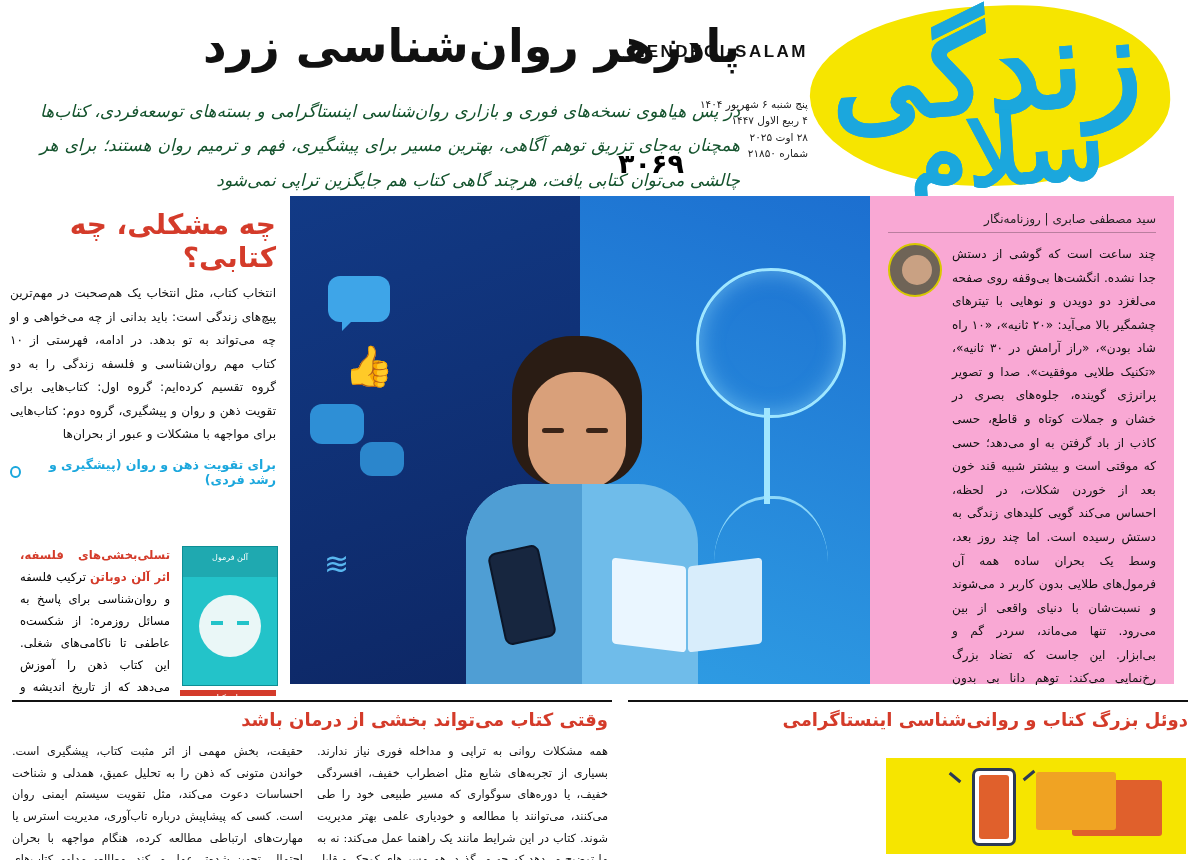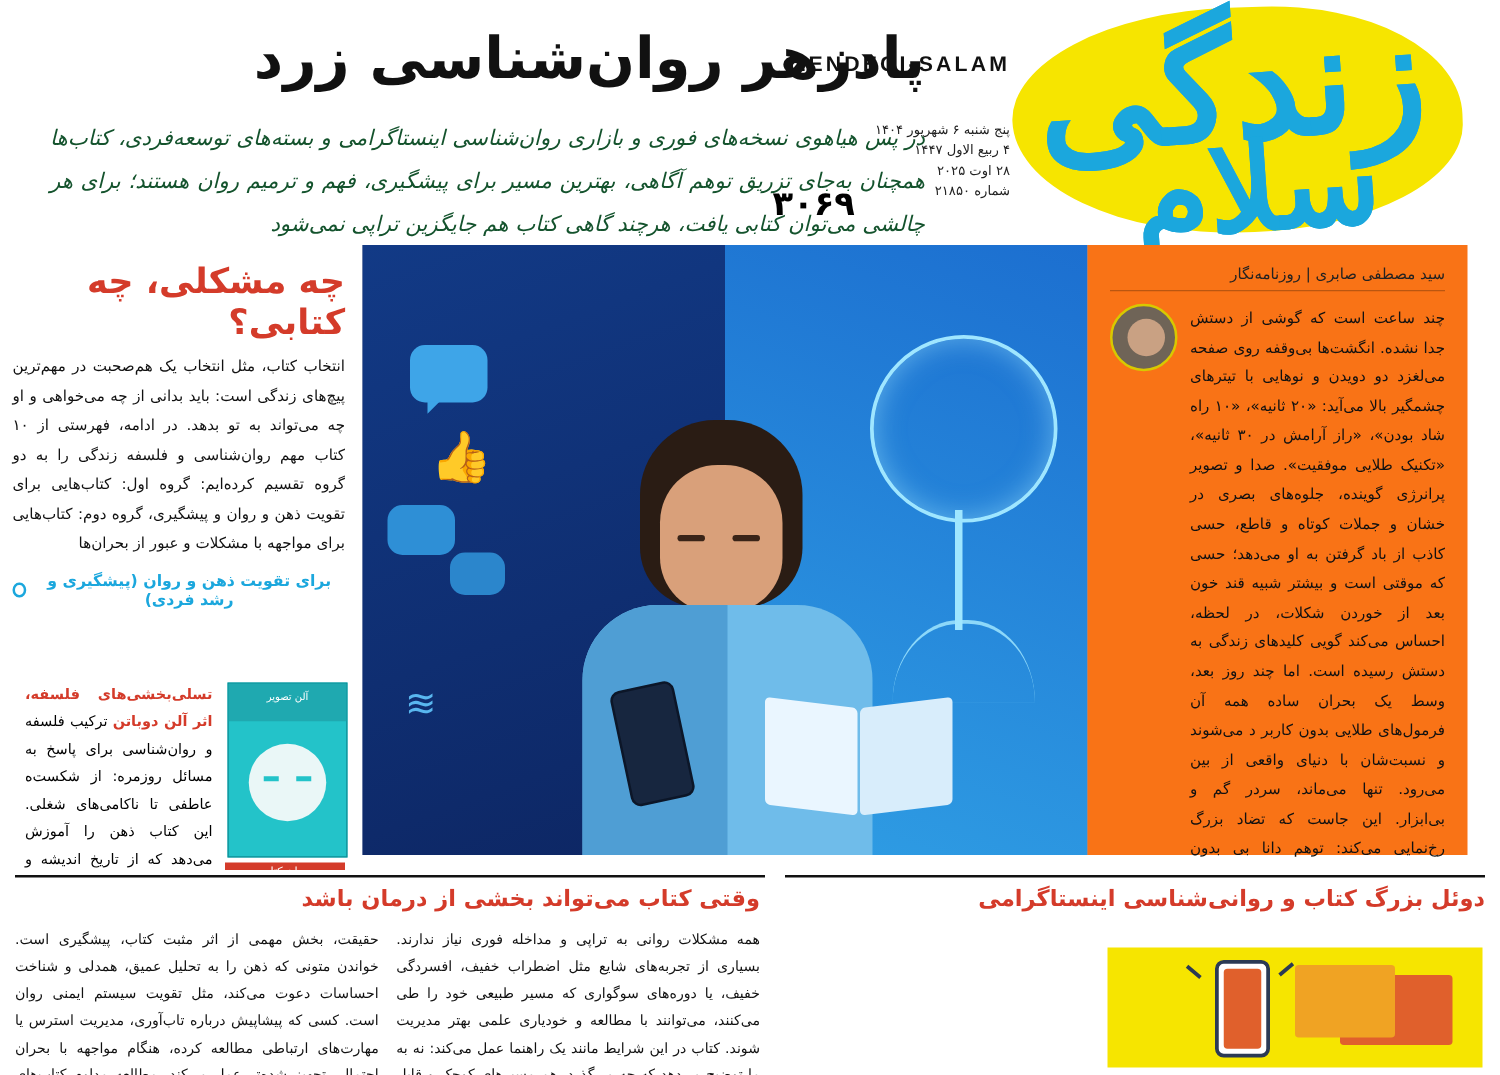--- a/index.html
+++ b/index.html
@@ -79,31 +79,31 @@
   .phone { position:absolute; left:206px; top:352px; width:52px; height:94px; background:#17263f; border-radius:8px; transform:rotate(-12deg); border:2px solid #0c1628; }
   .book { position:absolute; left:322px; top:366px; width:150px; height:86px; }
   .book .pg { position:absolute; top:0; width:74px; height:86px; background:#eaf6ff; border-radius:4px; }
   .book .pg.l { left:0; transform:skewY(7deg); }
   .book .pg.r { left:76px; transform:skewY(-7deg); background:#d8edfb; }
   .tree { position:absolute; left:396px; top:72px; width:170px; height:300px; }
   .tree-canopy { position:absolute; left:10px; top:0; width:150px; height:150px; border:3px solid #9fe6ff; border-radius:50%; box-shadow: inset 0 0 22px rgba(159,230,255,.5); }
   .tree-trunk { position:absolute; left:78px; top:140px; width:6px; height:96px; background:#9fe6ff; }
   .tree-roots { position:absolute; left:28px; top:228px; width:114px; height:66px; border-top:3px solid #9fe6ff; border-radius:50%/70px 70px 0 0; opacity:.85; }
 
-  .hero-yellow { position:absolute; left:870px; top:0; width:304px; height:488px; background:#f97316; padding:16px 18px; }
+  .hero-yellow { position:absolute; left:870px; top:0; width:304px; height:488px; background:#f9a8d4; padding:16px 18px; }
   .byline { text-align:right; font-size:12px; color:#222; padding-bottom:6px; border-bottom:1px solid rgba(0,0,0,.25); }
   .author-row { display:flex; flex-direction:row-reverse; align-items:flex-start; gap:10px; margin-top:10px; }
   .avatar { width:54px; height:54px; border-radius:50%; background:#6f6457; flex:0 0 54px; position:relative; overflow:hidden; border:2px solid #d8c900; }
   .avatar:after { content:""; position:absolute; left:12px; top:10px; width:30px; height:30px; border-radius:50%; background:#c9a183; }
   .yellow-text { font-size:12.1px; line-height:1.95; color:#111; text-align:justify; direction:rtl; }
 
   .hero-left { position:absolute; left:0; top:0; width:290px; height:488px; background:#fff; padding:8px 14px 0 10px; }
   .sec-title { text-align:right; color:#d43b2a; font-size:28px; font-weight:bold; margin-top:4px; }
   .sec-body { text-align:justify; font-size:12.1px; line-height:1.95; color:#111; margin-top:8px; }
-  .sub-head { display:flex; flex-direction:row-reverse; align-items:center; gap:6px; color:#1ba7dd; font-weight:bold; font-size:12.6px; margin-top:10px;text-align:center; }
+  .sub-head { display:flex; flex-direction:row-reverse; align-items:center; gap:6px; color:#1ba7dd; font-weight:bold; font-size:12.6px; margin-top:10px; }
   .dot-ic { width:12px; height:12px; border-radius:50%; border:2px solid #1ba7dd; display:inline-block; }
   .bookcover { position:absolute; right:12px; top:350px; width:96px; height:140px; background:#23c3c9; border:1px solid #0e8e95; }
   .bookcover .bc-top { height:30px; background:#1fa9b0; color:#fff; font-size:8px; text-align:center; padding-top:6px; }
   .bookcover .bc-face { margin:18px auto 0; width:62px; height:62px; border-radius:50%; background:#eaf7f7; position:relative; }
   .bookcover .bc-face:before, .bookcover .bc-face:after { content:""; position:absolute; top:26px; width:12px; height:4px; background:#23c3c9; }
   .bookcover .bc-face:before { left:12px; } .bookcover .bc-face:after { right:12px; }
   .col-list { position:absolute; right:120px; top:348px; width:150px; text-align:justify; font-size:11.6px; line-height:1.9; }
   .li-title { color:#d43b2a; font-weight:bold; }
   .redtag { position:absolute; right:14px; top:494px; width:96px; background:#d43b2a; color:#fff; font-size:9px; padding:3px; text-align:center; }
 
@@ -154,21 +154,21 @@
 
     <div class="hero-left">
       <div class="sec-title">چه مشکلی، چه کتابی؟</div>
       <div class="sec-body">انتخاب کتاب، مثل انتخاب یک هم‌صحبت در مهم‌ترین پیچ‌های زندگی است: باید بدانی از چه می‌خواهی و او چه می‌تواند به تو بدهد. در ادامه، فهرستی از ۱۰ کتاب مهم روان‌شناسی و فلسفه زندگی را به دو گروه تقسیم کرده‌ایم: گروه اول: کتاب‌هایی برای تقویت ذهن و روان و پیشگیری، گروه دوم: کتاب‌هایی برای مواجهه با مشکلات و عبور از بحران‌ها</div>
       <div class="sub-head">
         <span class="dot-ic"></span>
         <span>برای تقویت ذهن و روان (پیشگیری و رشد فردی)</span>
       </div>
 
       <div class="bookcover">
-        <div class="bc-top">آلن تصویر</div>
+        <div class="bc-top">آلن فرمول</div>
         <div class="bc-face"></div>
       </div>
 
       <div class="col-list">
         <div>
           <span class="li-title">تسلی‌بخشی‌های فلسفه، اثر آلن دوباتن</span>
           <span>ترکیب فلسفه و روان‌شناسی برای پاسخ به مسائل روزمره: از شکست‌ه عاطفی تا ناکامی‌های شغلی. این کتاب ذهن را آموزش می‌دهد که از تاریخ اندیشه و زندگی بزرگان برای تحمل و عبور از ناامیدی‌ها بهره ببرد.</span>
         </div>
         <div style="margin-top:6px">
           <span class="li-title">چگونه کارآمد فکر کنیم، آلن دوباتن</span>

